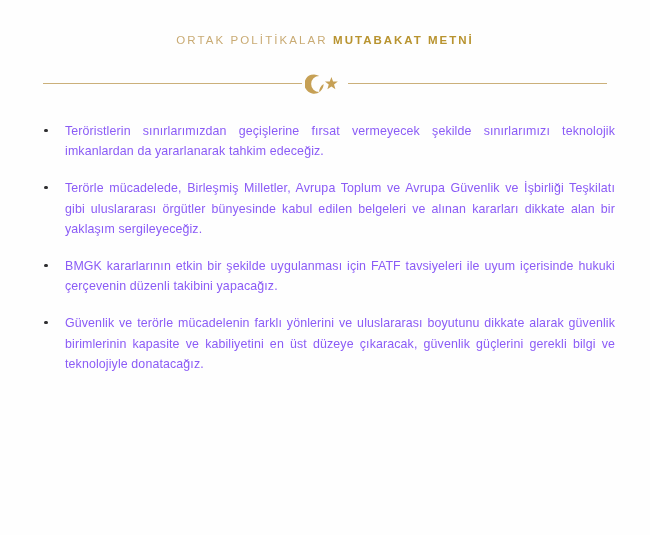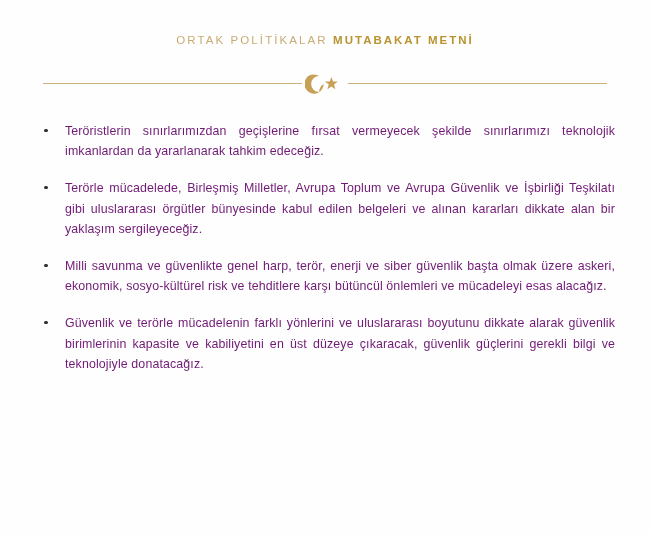--- a/index.html
+++ b/index.html
@@ -77,21 +77,21 @@
     padding: 22px 35px 0 35px;
     list-style: none;
   }
   .bullet-item {
     position: relative;
     padding-left: 30px;
     margin-bottom: 16px;
     font-size: 12.4px;
     line-height: 1.66;
     text-align: justify;
-    color: #701a75;
+    color: #8b5cf6;
     letter-spacing: 0.01em;
   }
   .bullet-item:last-child { margin-bottom: 0; }
 
   .bullet-marker {
     position: absolute;
     left: 9px;
     top: 8px;
     width: 3.5px;
     height: 3.5px;
@@ -128,21 +128,21 @@
     <li class="bullet-item">
       <span class="bullet-marker"></span>
       <span class="bullet-text">Teröristlerin sınırlarımızdan geçişlerine fırsat vermeyecek şekilde sınırlarımızı teknolojik imkanlardan da yararlanarak tahkim edeceğiz.</span>
     </li>
     <li class="bullet-item">
       <span class="bullet-marker"></span>
       <span class="bullet-text">Terörle mücadelede, Birleşmiş Milletler, Avrupa Toplum ve Avrupa Güvenlik ve İşbirliği Teşkilatı gibi uluslararası örgütler bünyesinde kabul edilen belgeleri ve alınan kararları dikkate alan bir yaklaşım sergileyeceğiz.</span>
     </li>
     <li class="bullet-item">
       <span class="bullet-marker"></span>
-      <span class="bullet-text">Milli savunma ve güvenlikte genel harp, terör, enerji ve siber güvenlik başta olmak üzere askeri, ekonomik, sosyo-kültürel risk ve tehditlere karşı bütüncül önlemleri ve mücadeleyi esas alacağız.</span>
+      <span class="bullet-text">BMGK kararlarının etkin bir şekilde uygulanması için FATF tavsiyeleri ile uyum içerisinde hukuki çerçevenin düzenli takibini yapacağız.</span>
     </li>
     <li class="bullet-item">
       <span class="bullet-marker"></span>
       <span class="bullet-text">Güvenlik ve terörle mücadelenin farklı yönlerini ve uluslararası boyutunu dikkate alarak güvenlik birimlerinin kapasite ve kabiliyetini en üst düzeye çıkaracak, güvenlik güçlerini gerekli bilgi ve teknolojiyle donatacağız.</span>
     </li>
   </ul>
 
 </div>
 
 </body></html>

